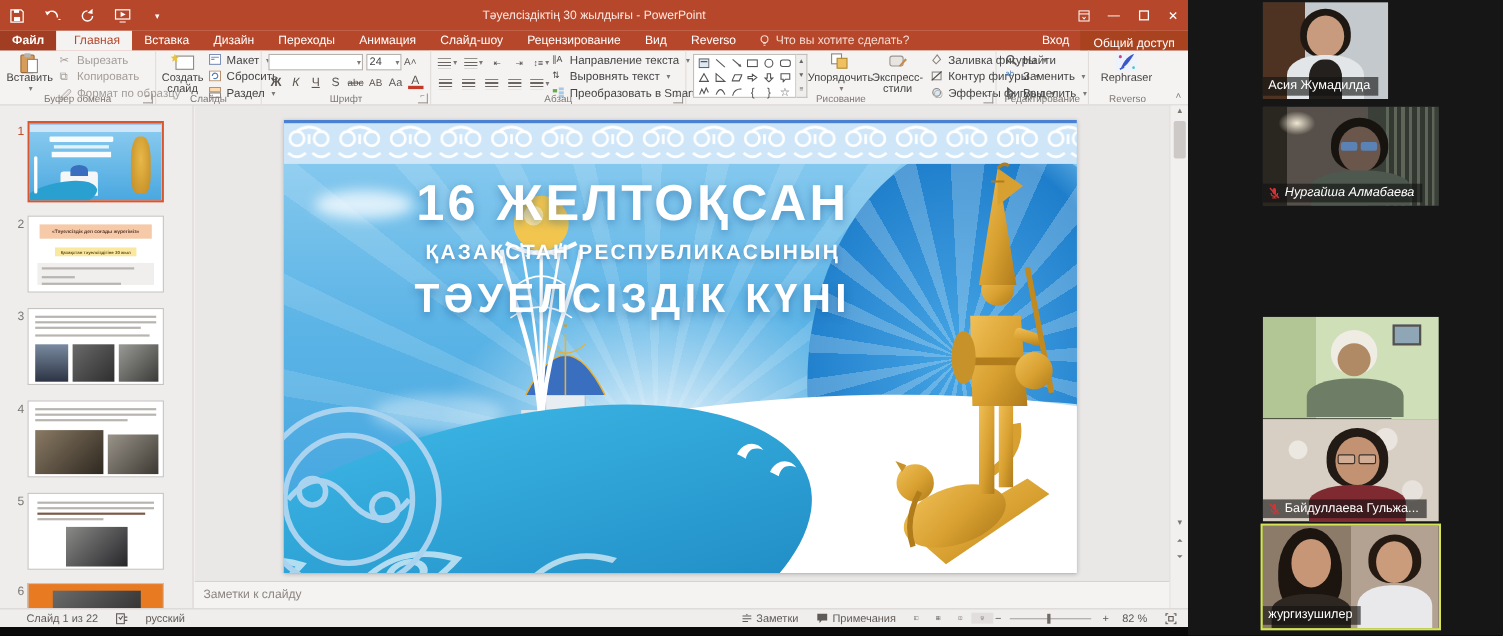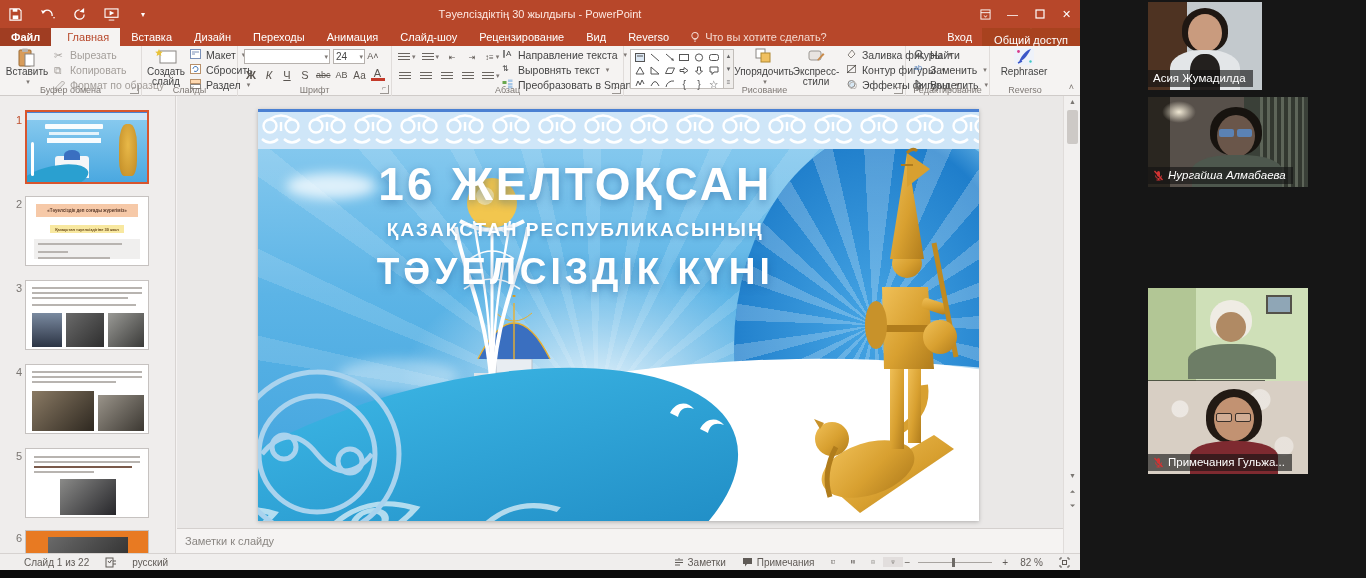--- a/index.html
+++ b/index.html
@@ -895,18 +895,30 @@
       <div class="hd" style="left:66px;top:16px;width:40px;height:44px;background:#c29272;"></div>
       <div style="position:absolute;left:68px;top:32px;width:16px;height:9px;border:1.5px solid #3a302a;border-radius:2px;background:rgba(255,255,255,.25);"></div>
       <div style="position:absolute;left:87px;top:32px;width:16px;height:9px;border:1.5px solid #3a302a;border-radius:2px;background:rgba(255,255,255,.25);"></div>
       <div class="bd" style="left:42px;top:60px;width:88px;height:33px;background:#7e2a30;"></div>
       <div class="vlabel">
         <svg width="11" height="11" viewBox="0 0 11 11">
             <rect x="4" y="1" width="3" height="5.5" rx="1.5" fill="#d23434"></rect>
             <path d="M2.5 5.5 a3 3 0 0 0 6 0 M5.5 8.5 V10 M3.5 10 h4" stroke="#d23434" fill="none"></path>
             <path d="M1.5 1 L9.5 10" stroke="#d23434" stroke-width="1.4"></path>
           </svg>
-        <span>Примечания Гульжа...</span>
-      </div>
-    </div>
-
+        <span>Байдуллаева Гульжа...</span>
+      </div>
+    </div>
+
+    <div class="vtile" style="left:66px;top:476px;width:164px;height:97px;border:2px solid #d4e455;">
+      <div style="position:absolute;inset:0;background:linear-gradient(90deg,#8d7b6a 0 50%,#b3a292 50% 100%);"></div>
+      <div class="hair" style="left:14px;top:2px;width:58px;height:80px;background:#1c140e;"></div>
+      <div class="hd" style="left:26px;top:12px;width:36px;height:44px;background:#c69677;"></div>
+      <div class="bd" style="left:8px;top:62px;width:72px;height:32px;background:#2e2620;"></div>
+      <div class="hair" style="left:96px;top:8px;width:48px;height:44px;background:#241a12;"></div>
+      <div class="hd" style="left:103px;top:14px;width:33px;height:38px;background:#cb9c7c;"></div>
+      <div class="bd" style="left:86px;top:54px;width:68px;height:40px;background:#e9e9ec;"></div>
+      <div class="vlabel">
+        <span>жургизушилер</span>
+      </div>
+    </div>
   </div>
 </div>
 
 </body></html>

